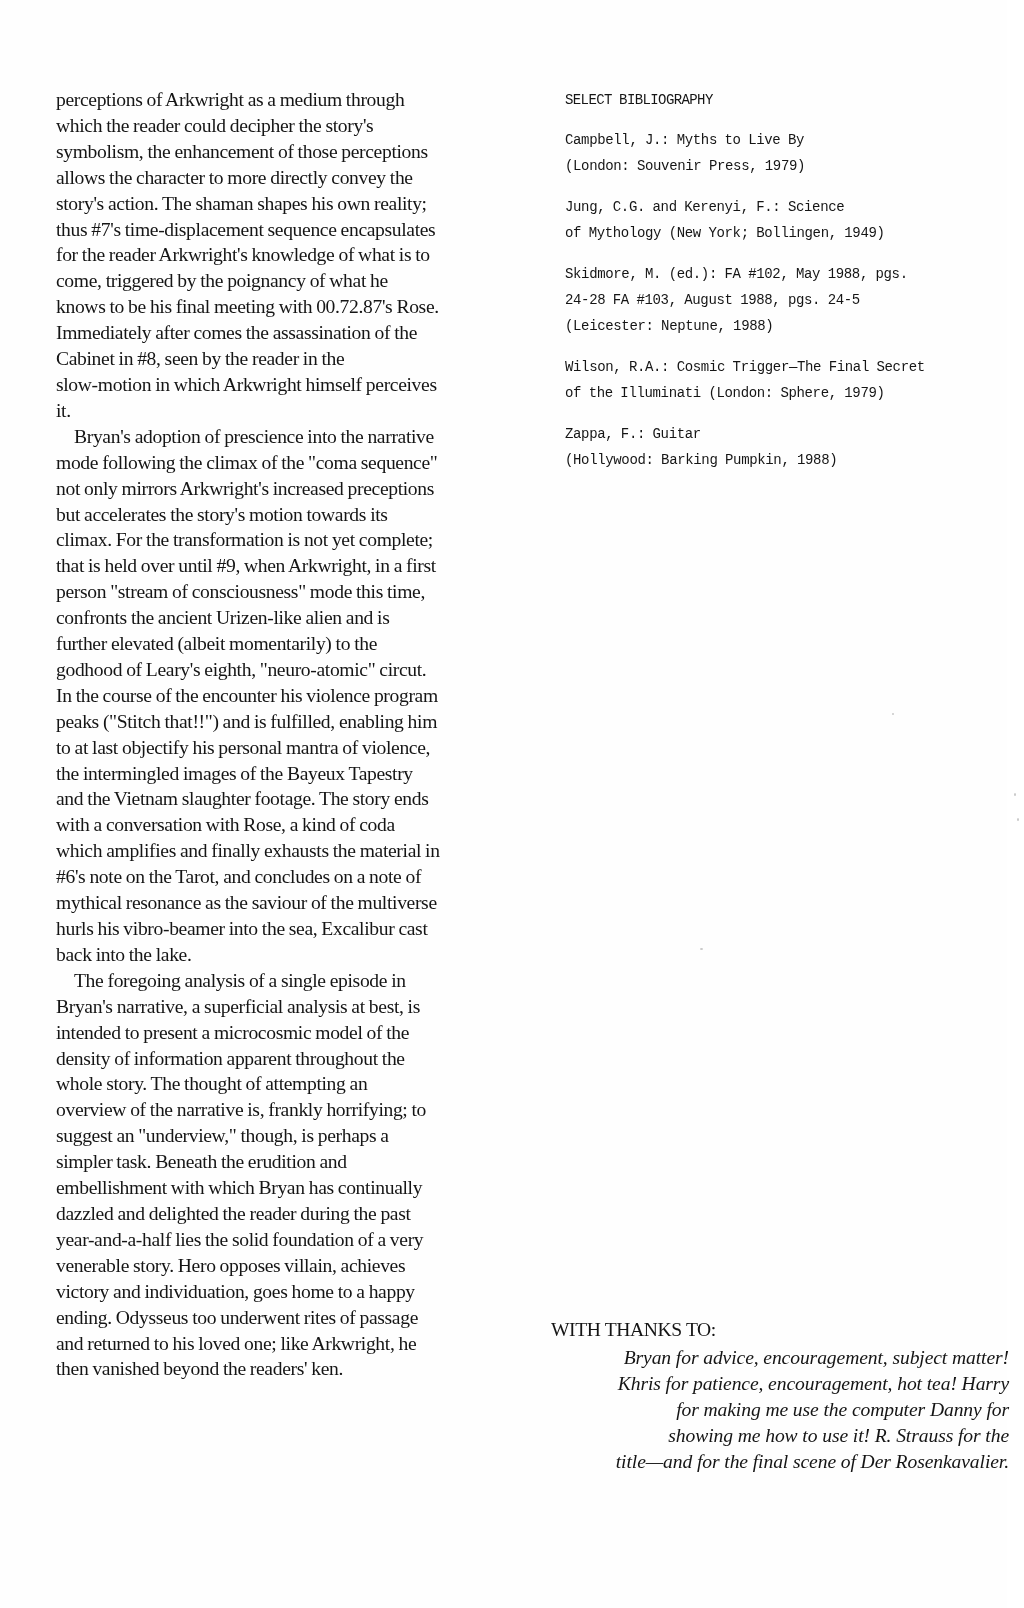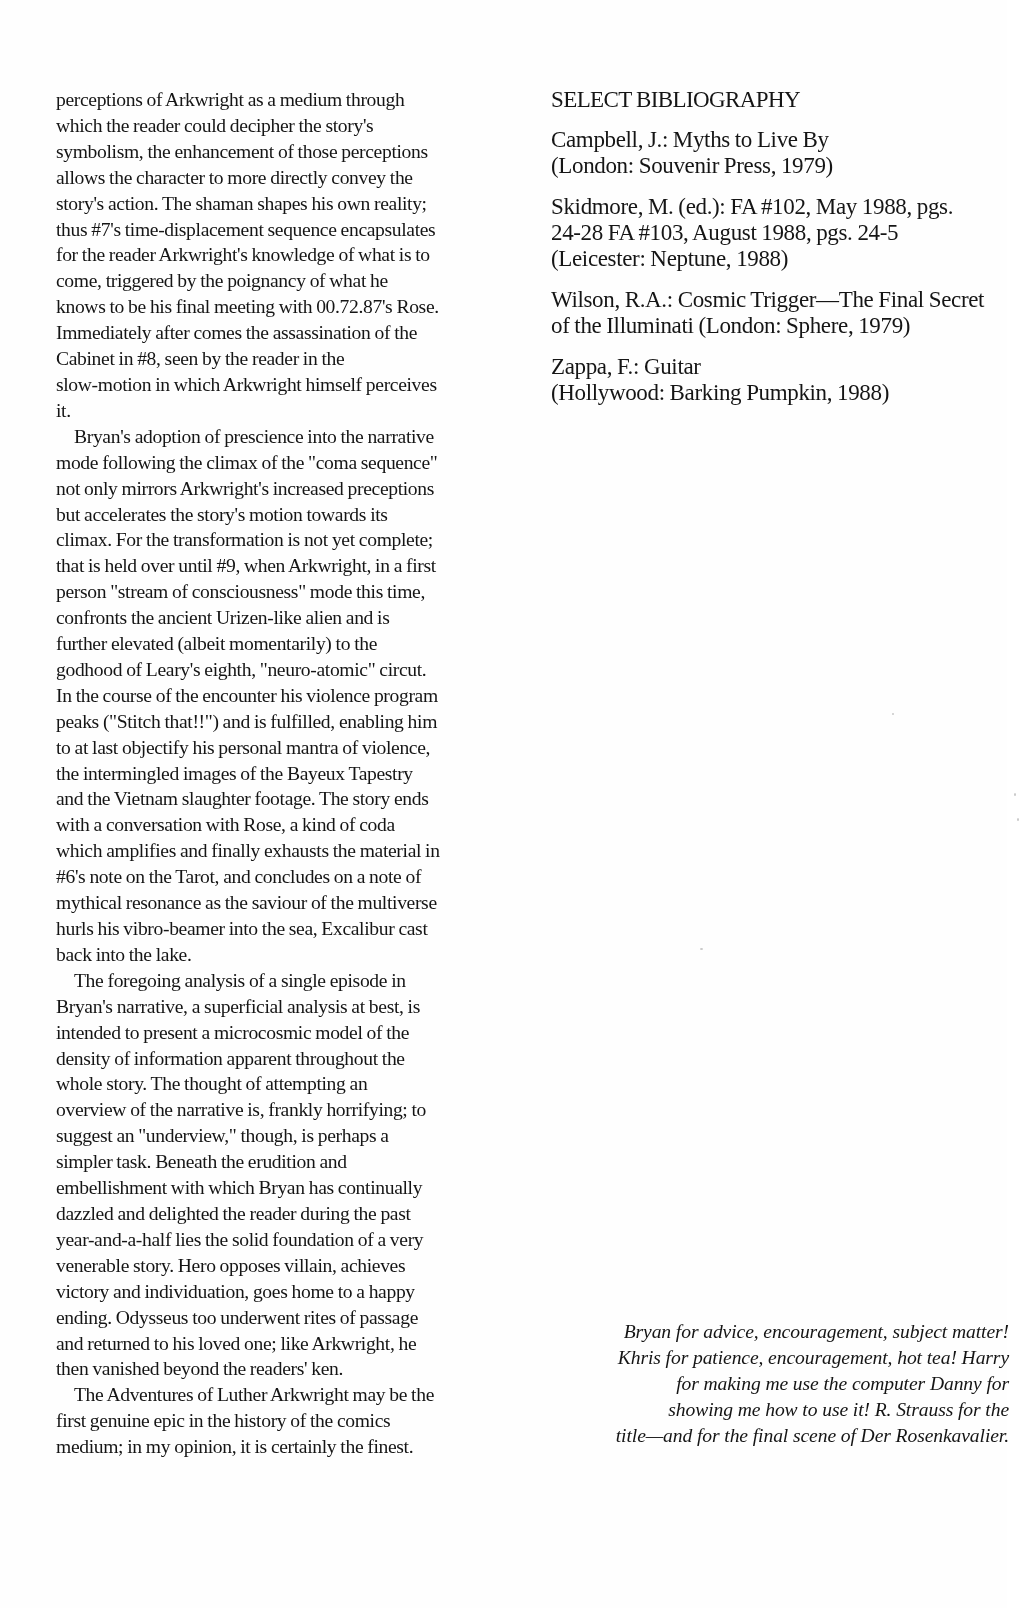--- a/index.html
+++ b/index.html
@@ -27,27 +27,28 @@
     letter-spacing: -0.35px;
     word-spacing: -0.5px;
   }
   .col-left p {
     margin: 0;
     white-space: pre-line;
   }
   .col-left p.indent { text-indent: 18px; }
   .col-right {
     position: absolute;
-    left: 551px;
+    left: 565px;
     top: 87px;
     width: 450px;
-    font-size: 23px;
+    font-size: 14px;
     line-height: 26px;
     letter-spacing: -0.35px;
     word-spacing: -0.5px;
+    font-family: Liberation Mono, monospace;
   }
   .bib-heading {
     margin: 0 0 14px 0;
     letter-spacing: -0.6px;
   }
   .bib-entry {
     margin: 0 0 15px 0;
     white-space: pre-line;
   }
   .thanks {
@@ -125,39 +126,39 @@
 suggest an "underview," though, is perhaps a
 simpler task. Beneath the erudition and
 embellishment with which Bryan has continually
 dazzled and delighted the reader during the past
 year-and-a-half lies the solid foundation of a very
 venerable story. Hero opposes villain, achieves
 victory and individuation, goes home to a happy
 ending. Odysseus too underwent rites of passage
 and returned to his loved one; like Arkwright, he
 then vanished beyond the readers' ken.</p>
-    <p class="indent">The Adventures of Luther Arkwright may be the
-first genuine epic in the history of the comics
-medium; in my opinion, it is certainly the finest.</p>
   </div>
 
   <div class="col-right">
     <p class="bib-heading">SELECT BIBLIOGRAPHY</p>
     <p class="bib-entry">Campbell, J.: Myths to Live By
 (London: Souvenir Press, 1979)</p>
+    <p class="bib-entry">Jung, C.G. and Kerenyi, F.: Science
+of Mythology (New York; Bollingen, 1949)</p>
     <p class="bib-entry">Skidmore, M. (ed.): FA #102, May 1988, pgs.
 24-28  FA #103, August 1988, pgs. 24-5
 (Leicester: Neptune, 1988)</p>
     <p class="bib-entry">Wilson, R.A.: Cosmic Trigger—The Final Secret
 of the Illuminati (London: Sphere, 1979)</p>
     <p class="bib-entry">Zappa, F.: Guitar
 (Hollywood: Barking Pumpkin, 1988)</p>
   </div>
 
   <div class="thanks">
+    <p class="thanks-heading">WITH THANKS TO:</p>
     <p class="thanks-body">Bryan for advice, encouragement, subject matter!
 Khris for patience, encouragement, hot tea! Harry
 for making me use the computer Danny for
 showing me how to use it! R. Strauss for the
 title—and for the final scene of Der Rosenkavalier.</p>
   </div>
 
   <div class="speck" style="left:892px;top:713px;width:2px;height:2px;"></div>
   <div class="speck" style="left:1014px;top:793px;width:2px;height:3px;"></div>
   <div class="speck" style="left:1017px;top:818px;width:2px;height:3px;"></div>

